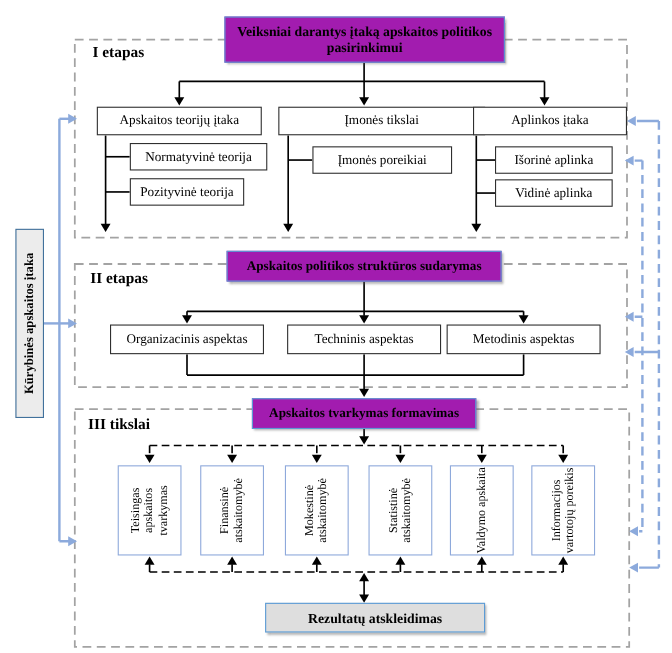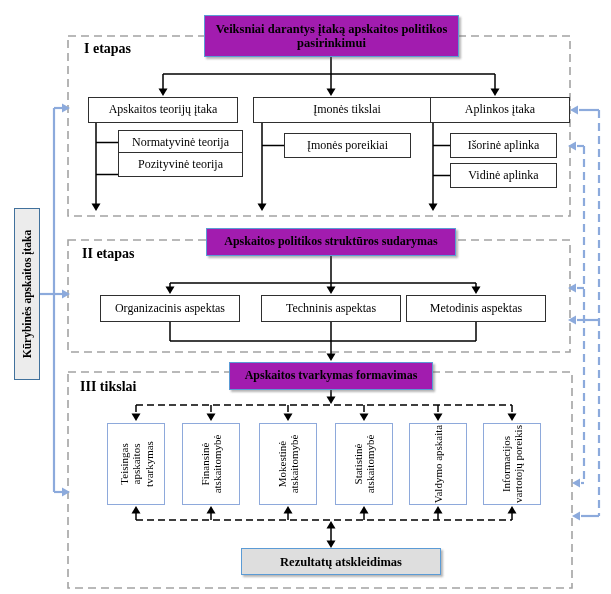--- a/index.html
+++ b/index.html
@@ -166,21 +166,21 @@
   <div class="stage-label" style="left:80px;top:379px">III tikslai</div>
 
   <div class="node hdr" style="left:204px;top:15px;width:255px;height:42px">Veiksniai darantys įtaką apskaitos politikos pasirinkimui</div>
 
   <div class="sidebox">
     <span class="rot">Kūrybinės apskaitos įtaka</span>
   </div>
 
   <div class="node" style="left:88px;top:97px;width:150px;height:26px">Apskaitos teorijų įtaka</div>
   <div class="node" style="left:118px;top:130px;width:125px;height:25px">Normatyvinė teorija</div>
-  <div class="node" style="left:118px;top:152px;width:125px;height:25px">Pozityvinė teorija</div>
+  <div class="node" style="left:118px;top:162px;width:104px;height:25px">Pozityvinė teorija</div>
 
   <div class="node" style="left:253px;top:97px;width:188px;height:26px">Įmonės tikslai</div>
   <div class="node" style="left:284px;top:133px;width:127px;height:25px">Įmonės poreikiai</div>
 
   <div class="node" style="left:430px;top:97px;width:140px;height:26px">Aplinkos įtaka</div>
   <div class="node" style="left:450px;top:133px;width:107px;height:25px">Išorinė aplinka</div>
   <div class="node" style="left:450px;top:163px;width:107px;height:25px">Vidinė aplinka</div>
 
   <div class="node hdr" style="left:206px;top:228px;width:250px;height:28px;font-size:12px">Apskaitos politikos struktūros sudarymas</div>
   <div class="node" style="left:100px;top:295px;width:140px;height:27px">Organizacinis aspektas</div>

